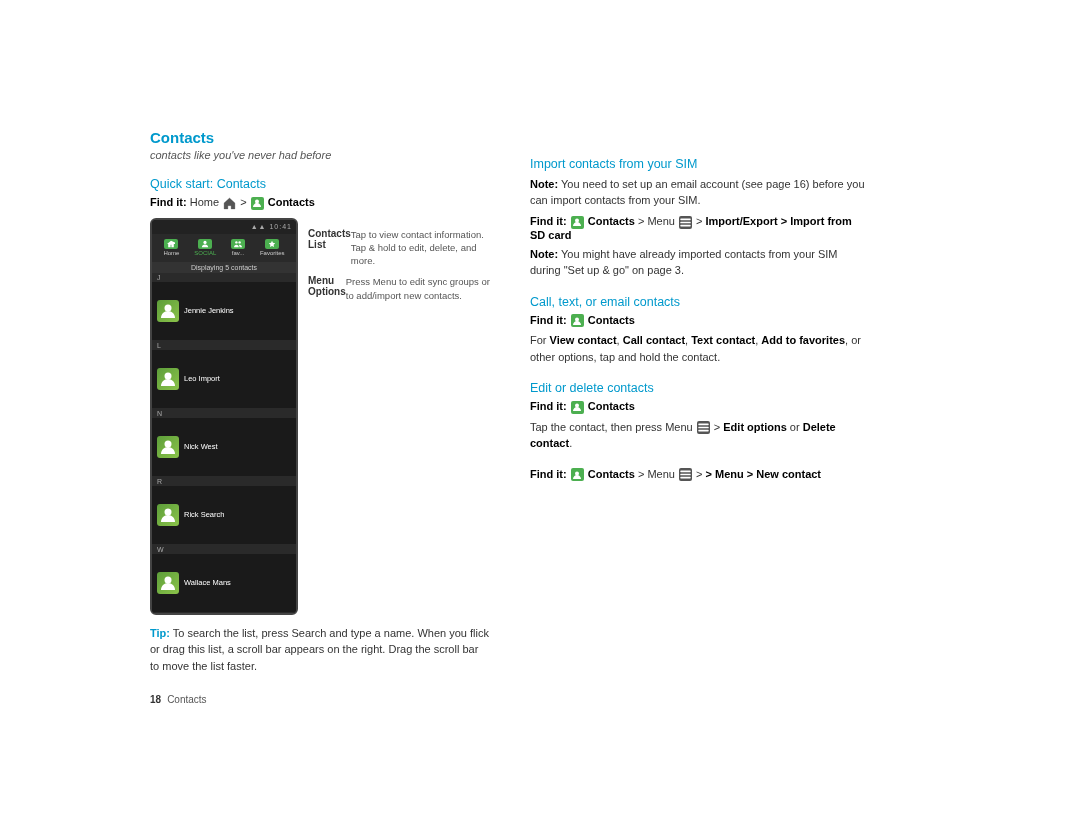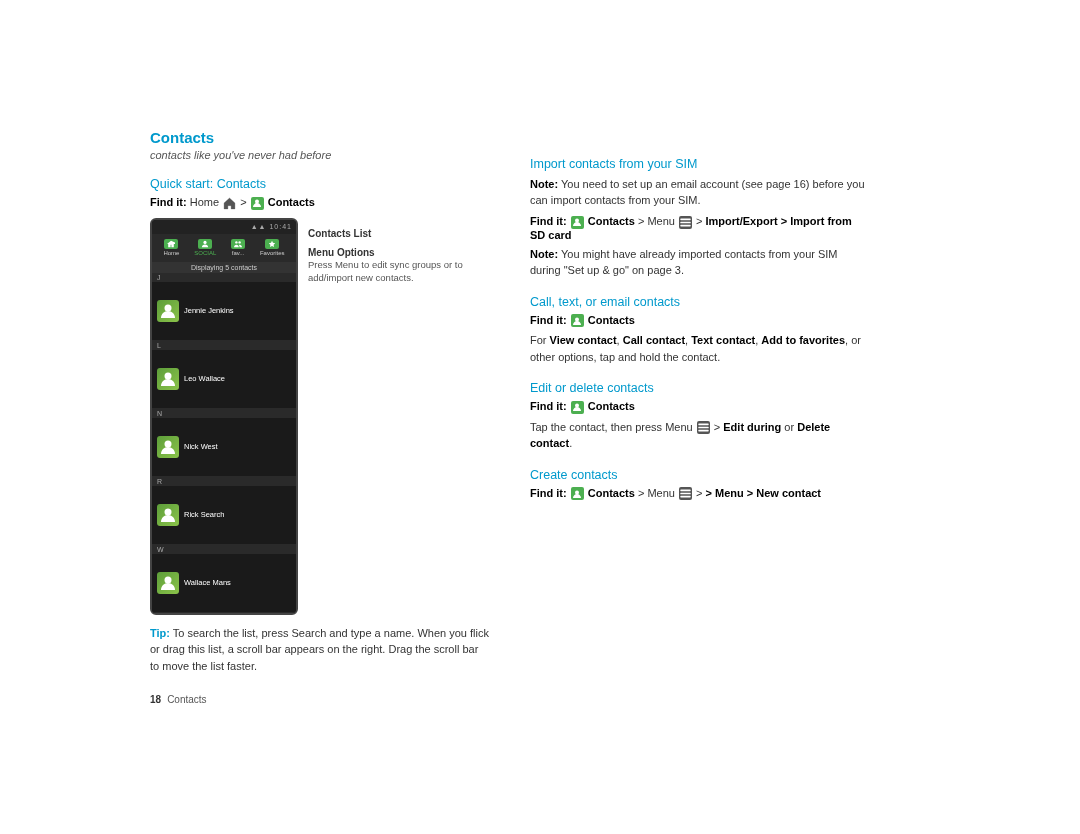--- a/index.html
+++ b/index.html
@@ -189,21 +189,21 @@
       position: relative;
     }
     .annotation-box {
       display: flex;
       flex-direction: column;
       gap: 8px;
       margin-top: 10px;
     }
     .annotation-item {
       display: flex;
-      flex-direction: column;
+      flex-direction: row;
       justify-content: space-between;
     }
     .annotation-title {
       font-size: 10px;
       font-weight: bold;
       color: #333;
     }
     .annotation-text {
       font-size: 9.5px;
       color: #555;
@@ -345,21 +345,21 @@
                   <span class="contact-name">Jennie Jenkins</span>
                 </div>
                 <div class="phone-section-letter">L</div>
                 <div class="phone-contact-row">
                   <div class="contact-avatar">
                     <svg viewBox="0 0 18 18" fill="white">
                         <circle cx="9" cy="6" r="3.5"></circle>
                         <path d="M2 16c0-3.9 3.1-7 7-7s7 3.1 7 7H2z"></path>
                       </svg>
                   </div>
-                  <span class="contact-name">Leo Wallace</span>
+                  <span class="contact-name">Leo Import</span>
                 </div>
                 <div class="phone-section-letter">N</div>
                 <div class="phone-contact-row">
                   <div class="contact-avatar">
                     <svg viewBox="0 0 18 18" fill="white">
                         <circle cx="9" cy="6" r="3.5"></circle>
                         <path d="M2 16c0-3.9 3.1-7 7-7s7 3.1 7 7H2z"></path>
                       </svg>
                   </div>
                   <span class="contact-name">Nick West</span>
@@ -384,20 +384,21 @@
                   </div>
                   <span class="contact-name">Wallace Mans</span>
                 </div>
               </div>
             </div>
           </div>
 
           <div class="annotation-box">
             <div class="annotation-item">
               <span class="annotation-title">Contacts List</span>
+              <span class="annotation-text">Tap to view contact information. Tap &amp; hold to edit, delete, and more.</span>
             </div>
             <div class="annotation-item">
               <span class="annotation-title">Menu Options</span>
               <span class="annotation-text">Press Menu to edit sync groups or to add/import new contacts.</span>
             </div>
           </div>
         </div>
 
         <div class="body-text">
           <span class="tip-label">Tip:</span>
@@ -475,26 +476,25 @@
         </div>
         <div class="body-text">
           Tap the contact, then press Menu
           <span class="icon-menu">
             <svg viewBox="0 0 10 10" fill="white" xmlns="http://www.w3.org/2000/svg">
               <rect x="1" y="2" width="8" height="1.2" rx="0.5"></rect>
               <rect x="1" y="4.4" width="8" height="1.2" rx="0.5"></rect>
               <rect x="1" y="6.8" width="8" height="1.2" rx="0.5"></rect>
             </svg>
           </span>
-          &gt; <b>Edit during</b> or <b>Delete contact</b>.
+          &gt; <b>Edit options</b> or <b>Delete contact</b>.
         </div>
       </div>
 
       <div class="section-block">
-        <div class="subsection-title">Create contacts</div>
         <div class="find-it">
           <b>Find it:</b>
           <span class="icon-contacts">
             <svg viewBox="0 0 10 10" fill="white" xmlns="http://www.w3.org/2000/svg">
               <circle cx="5" cy="3.5" r="2"></circle>
               <path d="M1 9c0-2.2 1.8-4 4-4s4 1.8 4 4H1z"></path>
             </svg>
           </span>
           <b>Contacts</b>
           &gt; Menu

